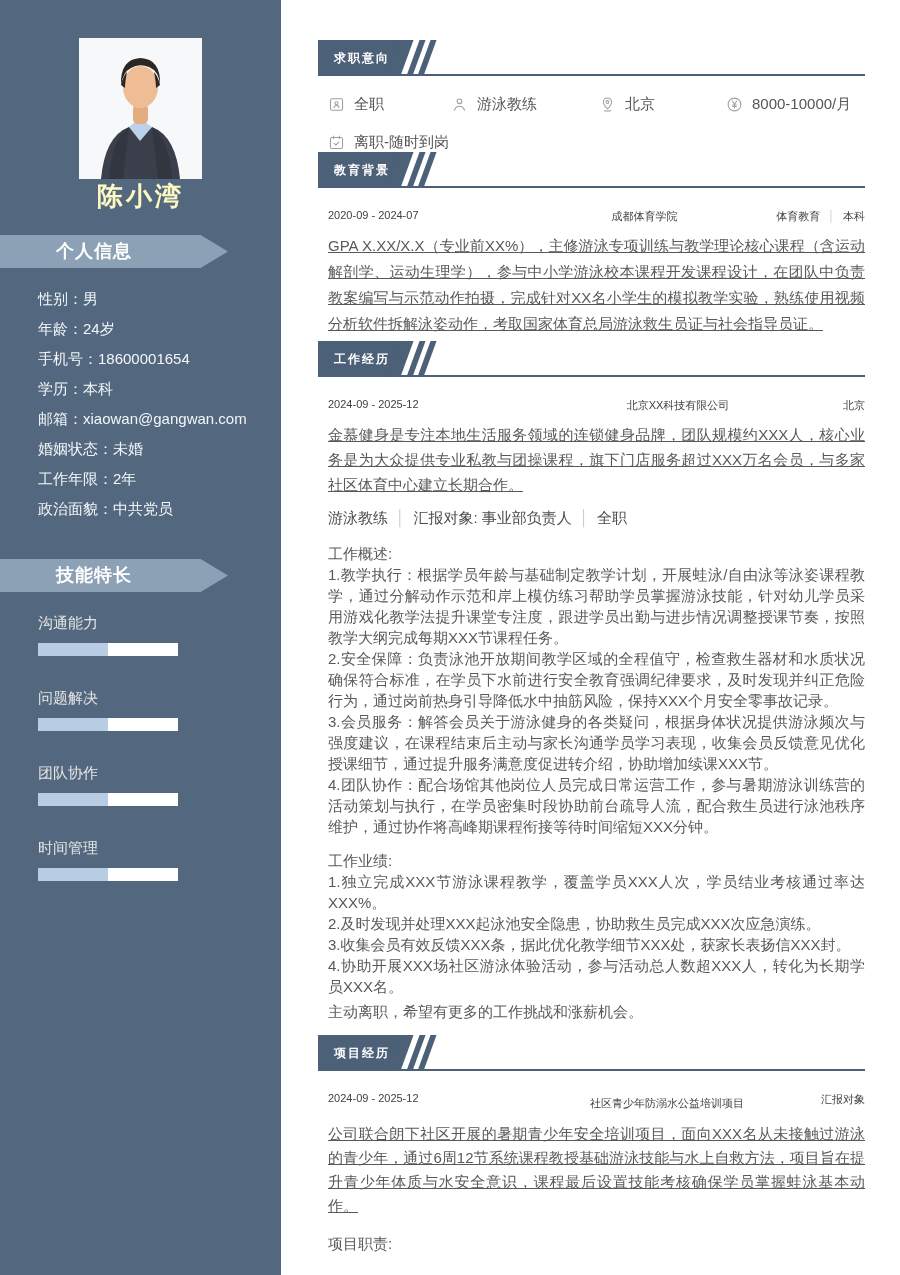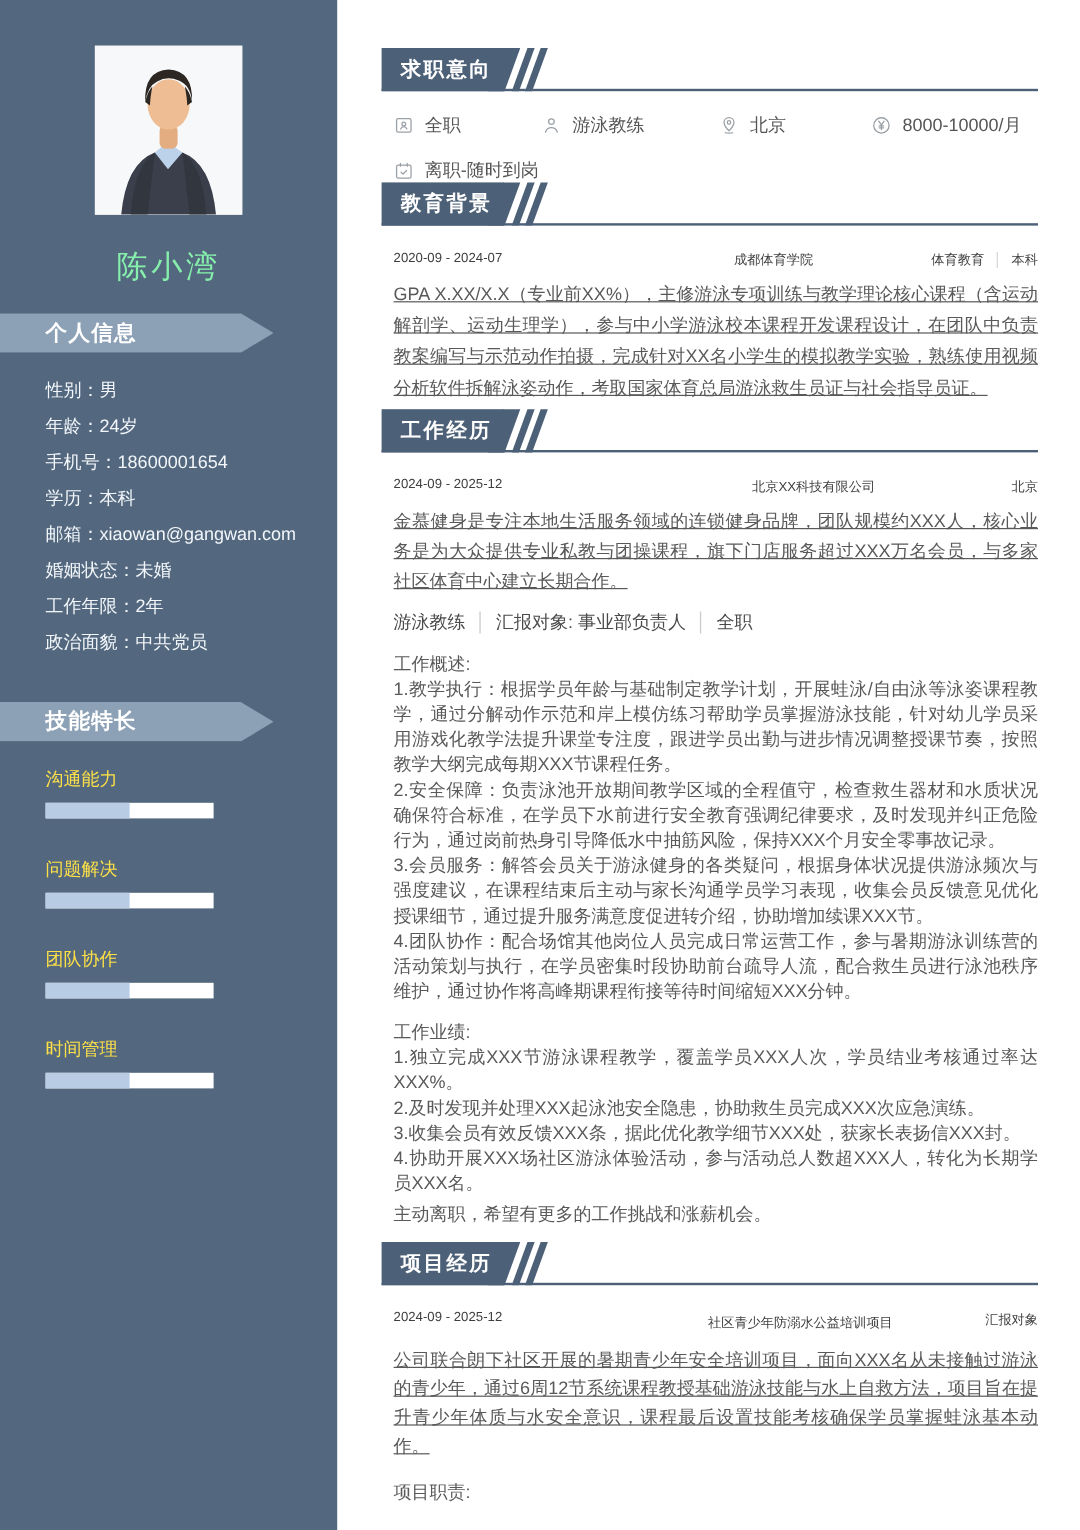--- a/index.html
+++ b/index.html
@@ -6,40 +6,40 @@
   html,body { width:900px; height:1275px; }
   body {
     position:relative; overflow:hidden; background:#ffffff;
     font-family:"Liberation Sans","DejaVu Sans",sans-serif;
     -webkit-font-smoothing:antialiased;
   }
   
   .sidebar { position:absolute; left:0; top:0; width:281px; height:1275px; background:#53687e; }
   .photo { width:123px; height:141px; margin:38px auto 0; background:#f7f8f9; overflow:hidden; }
   .photo svg { display:block; }
-  .name { margin-top:26px; text-align:center; color:#86efac; font-size:26px; font-weight:normal; letter-spacing:3px; }
+  .name { text-align:center; color:#fef9c3; font-size:26px; font-weight:bold; letter-spacing:3px; }
   .side-banner {
     margin-top:21px; width:228px; height:33px; background:#8ca1b6;
     color:#ffffff; font-size:18px; font-weight:bold; line-height:33px;
-    padding-left:38px; letter-spacing:1px;
+    padding-left:56px; letter-spacing:1px;
     clip-path:polygon(0 0, 88% 0, 100% 50%, 88% 100%, 0 100%);
   }
   .side-banner.skills-banner { margin-top:40px; }
   .info-list { padding:22px 10px 0 38px; }
   .info-item { color:#f2f6fa; font-size:15px; margin-bottom:11px; white-space:nowrap; }
   .skill-list { padding-top:2px; }
   .skill-item { padding:20px 0 13px 38px; }
-  .skill-label { color:#fde047; font-size:15px; }
+  .skill-label { color:#e5e5e5; font-size:15px; }
   .skill-bar { margin-top:10px; width:140px; height:13px; background:#ffffff; }
   .skill-fill { height:100%; background:#b8cce4; }
   
   .main { position:absolute; left:318px; top:0; width:547px; }
   .sec { position:relative; height:36px; border-bottom:2px solid #4c6077; }
   .sec-banner { position:relative; display:inline-block; height:36px; background:#4c6077; padding:0 10px 0 16px; }
-  .sec-title { color:#ffffff; font-weight:bold; font-size:17px; line-height:36px; letter-spacing:2px; }
+  .sec-title { color:#ffffff; font-weight:bold; font-size:12px; line-height:36px; letter-spacing:2px; }
   .slant { position:absolute; top:0; right:-7px; width:14px; height:36px; background:#4c6077; transform:skewX(-20deg); }
   .stripe { position:absolute; top:0; width:6px; height:36px; background:#4c6077; transform:skewX(-20deg); }
   .st1 { right:-19px; } .st2 { right:-30px; }
   .sec-intent { margin-top:40px; }
   .sec-edu { }
   .sec-work { margin-top:4px; }
   .sec-project { margin-top:13px; }
   .intent-row { display:flex; align-items:center; margin:19px 0 0 10px; }
   .intent-item { display:flex; align-items:center; color:#555555; font-size:15px; }
   .intent-item .ico { margin-right:9px; display:inline-flex; }

